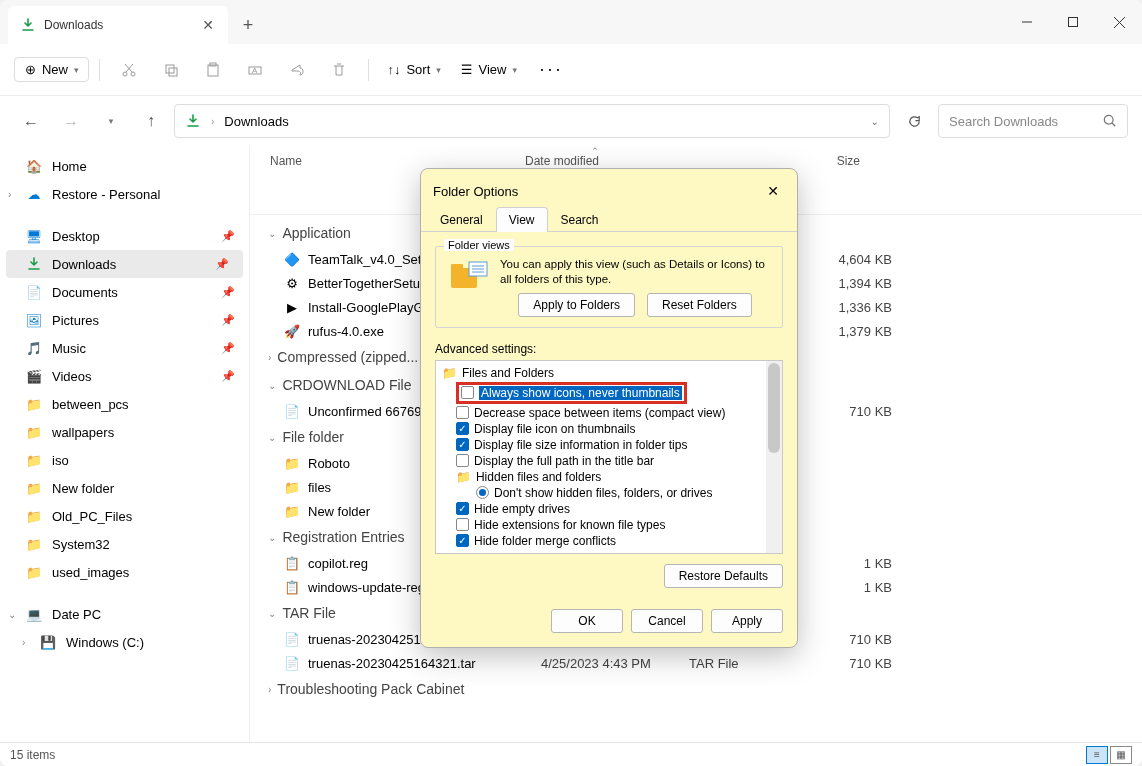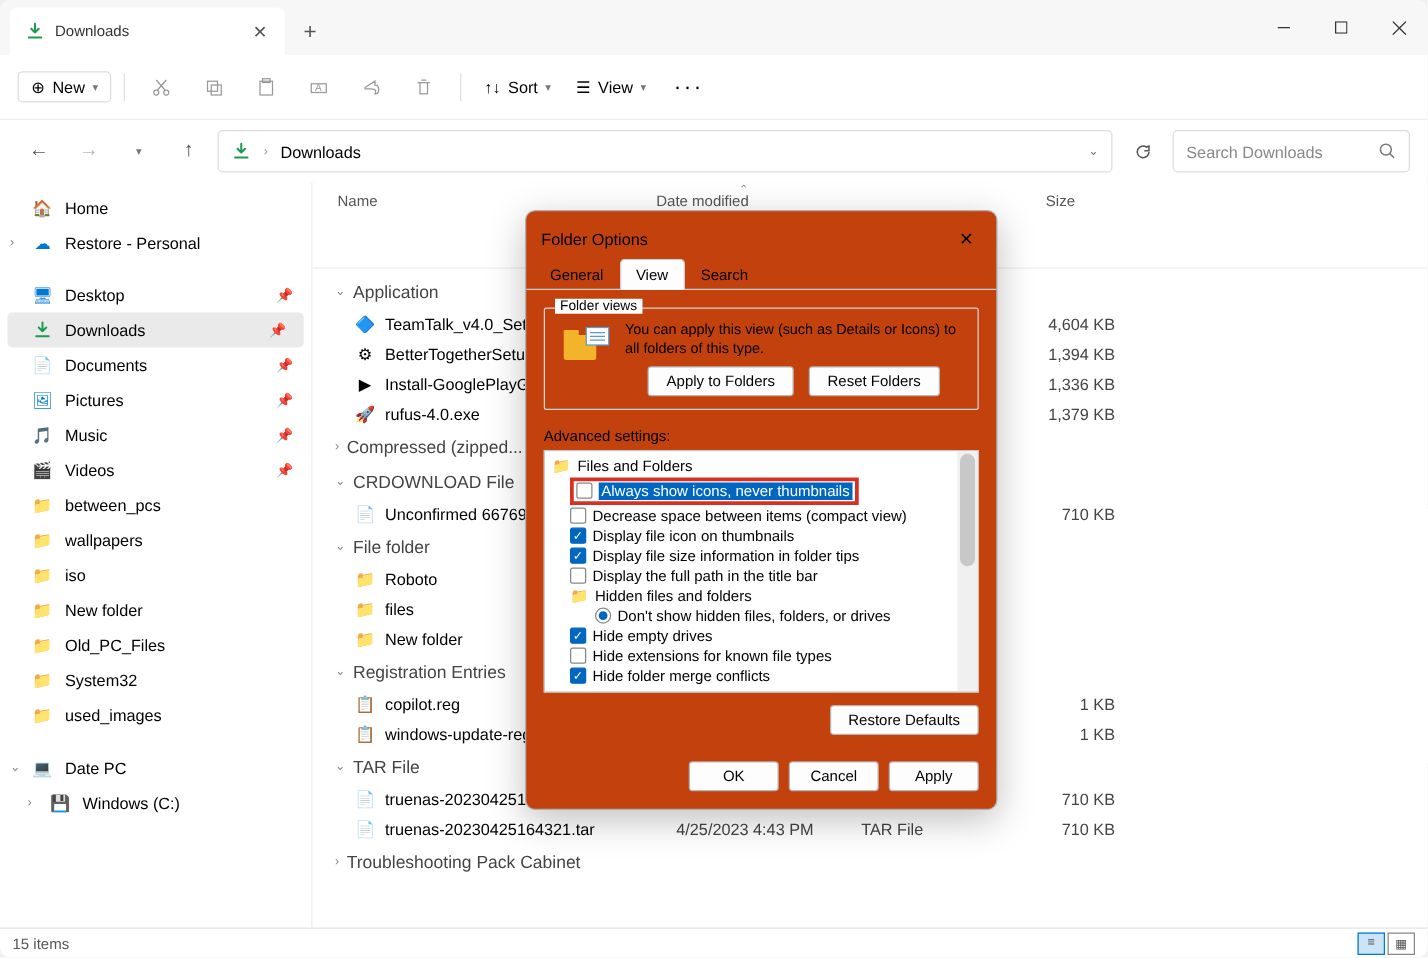--- a/index.html
+++ b/index.html
@@ -60,21 +60,21 @@
 .file-row .ftype { width: 115px; color: #444; }
 .file-row .fsize { width: 80px; text-align: right; color: #444; }
 
 
 .statusbar { height: 24px; border-top: 1px solid #e5e5e5; display: flex; align-items: center; padding: 0 10px; font-size: 12px; color: #555; background: #fff; }
 .view-toggles { margin-left: auto; display: flex; gap: 2px; }
 .vt { width: 22px; height: 18px; border: 1px solid #888; display: flex; align-items: center; justify-content: center; font-size: 10px; }
 .vt.active { background: #cce4f7; border-color: #0078d4; }
 
 
-.dialog { position: absolute; left: 420px; top: 168px; width: 378px; height: 480px; background: #c2410c; border: 1px solid #b0b0b0; border-radius: 8px; box-shadow: 0 8px 30px rgba(0,0,0,.25); display: flex; flex-direction: column; font-size: 12px; }
+.dialog { position: absolute; left: 420px; top: 168px; width: 378px; height: 480px; background: #fef9c3; border: 1px solid #b0b0b0; border-radius: 8px; box-shadow: 0 8px 30px rgba(0,0,0,.25); display: flex; flex-direction: column; font-size: 12px; }
 .dlg-title { display: flex; align-items: center; padding: 10px 12px 4px; font-size: 13px; }
 .dlg-close { margin-left: auto; width: 24px; height: 24px; display: flex; align-items: center; justify-content: center; font-size: 14px; }
 .dlg-tabs { display: flex; padding: 0 6px; border-bottom: 1px solid #d0d0d0; }
 .dlg-tab { padding: 5px 12px; border: 1px solid transparent; border-bottom: none; font-size: 12px; margin-bottom: -1px; background: transparent; }
 .dlg-tab.active { background: #fdfdfd; border-color: #d0d0d0; border-radius: 4px 4px 0 0; }
 .dlg-body { flex: 1; padding: 10px 14px; overflow: hidden; display: flex; flex-direction: column; }
 .folder-views { border: 1px solid #d5d5d5; border-radius: 2px; padding: 10px 12px; margin: 4px 0 12px; position: relative; }
 .folder-views .legend { position: absolute; top: -8px; left: 8px; background: #fdfdfd; padding: 0 4px; font-size: 11px; }
 .fv-row { display: flex; gap: 10px; }
 .fv-icon { width: 42px; height: 36px; display: flex; align-items: center; justify-content: center; }

